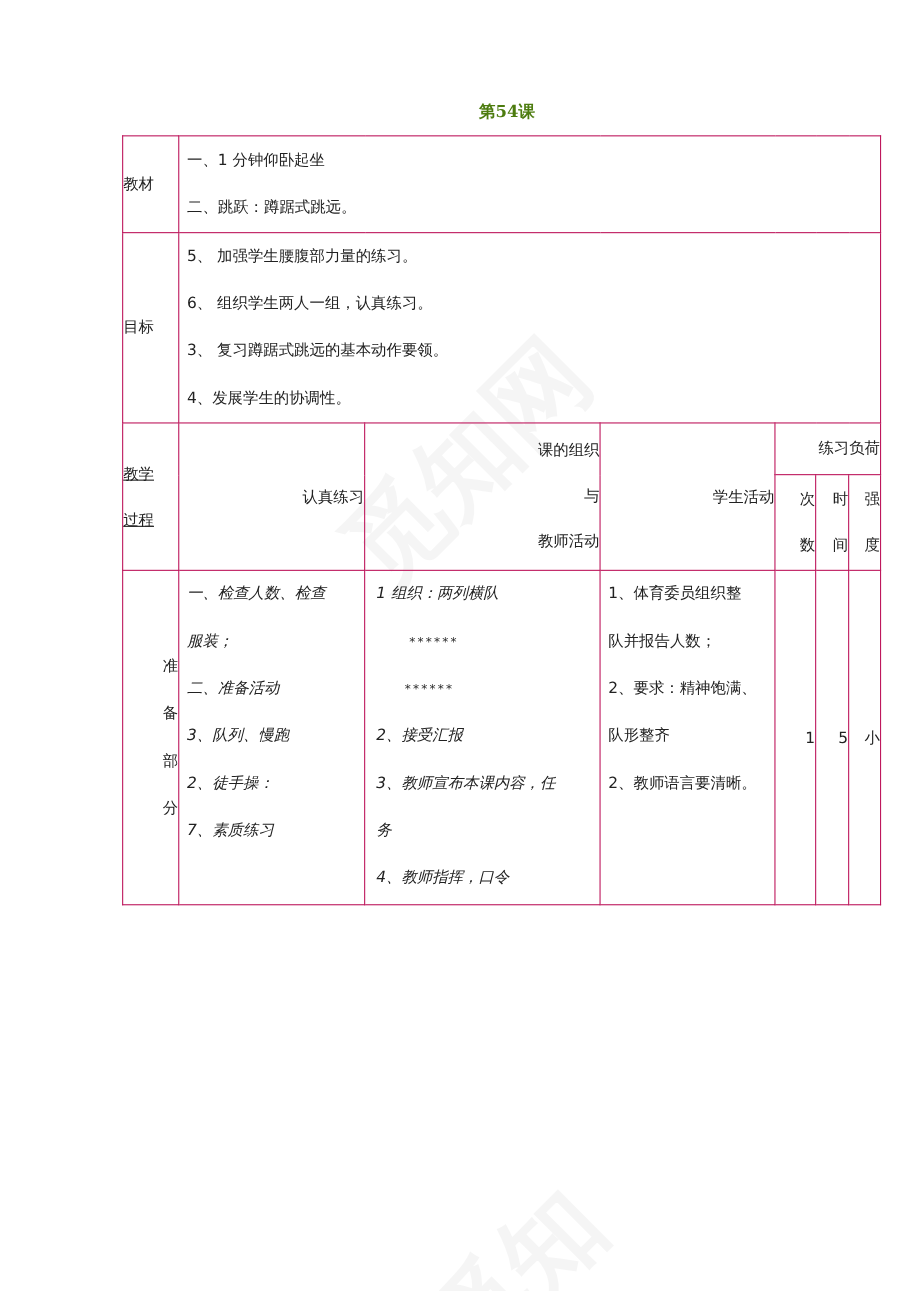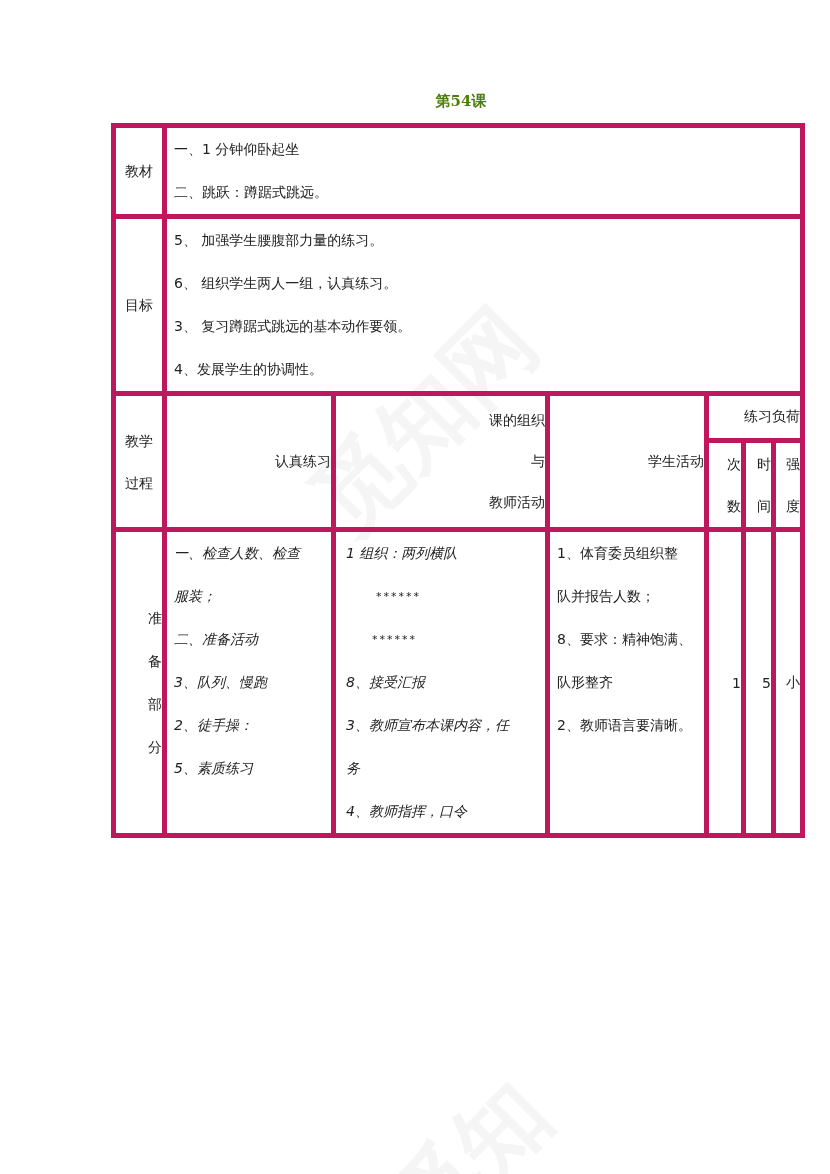--- a/index.html
+++ b/index.html
@@ -1,20 +1,20 @@
 <!DOCTYPE html>
 <html><head>
 <meta charset="utf-8">
 <style>
   html, body { margin:0; padding:0; background:#ffffff; }
   body { width:830px; height:1174px; position:relative; font-family:"DejaVu Sans", sans-serif; color:#222; overflow:hidden; }
   .title { position:absolute; top:92px; left:0; width:830px; text-align:center; font-family:"DejaVu Serif", serif; font-weight:bold; font-size:15px; color:#4d7c0f;padding-left:46px; }
   table { position:absolute; left:111px; top:123px; border-collapse:collapse; table-layout:fixed; width:689px; }
-  td { border:5px solid #be185d; font-size:14px; padding:0; vertical-align:middle; }
-  .lbl { text-align:center; line-height:26px; }
+  td { border:1px solid #be185d; font-size:14px; padding:0; vertical-align:middle; }
+  .lbl { line-height:26px; }
   .lines div { height:43px; line-height:43px; white-space:nowrap; }
   .lines { padding-left:7px; }
   .center { text-align:right; }
   .stars { padding-left:30px; letter-spacing:2px; font-size:11px; }
   .stars2 { padding-left:26px; letter-spacing:2px; font-size:11px; }
   .watermark { position:absolute; font-size:90px; font-weight:bold; color:rgba(0,0,0,0.04); transform:rotate(-45deg); pointer-events:none; }
 </style>
 </head>
 <body>
 
@@ -44,21 +44,21 @@
   <tr style="height:173px">
     <td class="lbl">目标</td>
     <td colspan="6" class="lines">
       <div>5、 加强学生腰腹部力量的练习。</div>
       <div>6、 组织学生两人一组，认真练习。</div>
       <div>3、 复习蹲踞式跳远的基本动作要领。</div>
       <div>4、发展学生的协调性。</div>
     </td>
   </tr>
   <tr style="height:47px">
-    <td rowspan="2" class="lbl" style="line-height:42px;">
+    <td rowspan="2" class="lbl" style="line-height:42px;text-decoration:underline;">
       <div>教学</div>
       <div>过程</div>
     </td>
     <td rowspan="2" class="center">认真练习</td>
     <td rowspan="2" class="center" style="line-height:41px;">
       <div>课的组织</div>
       <div>与</div>
       <div>教师活动</div>
     </td>
     <td rowspan="2" class="center">学生活动</td>
@@ -84,35 +84,35 @@
       <div>备</div>
       <div>部</div>
       <div>分</div>
     </td>
     <td class="lines" style="vertical-align:top;padding-top:0;font-style:italic;">
       <div>一、检查人数、检查</div>
       <div>服装；</div>
       <div>二、准备活动</div>
       <div>3、队列、慢跑</div>
       <div>2、徒手操：</div>
-      <div>5、素质练习</div>
+      <div>7、素质练习</div>
     </td>
     <td class="lines" style="vertical-align:top;padding-left:10px;font-style:italic;">
       <div>1 组织：两列横队</div>
       <div class="stars">******</div>
       <div class="stars2">******</div>
-      <div>8、接受汇报</div>
+      <div>2、接受汇报</div>
       <div>3、教师宣布本课内容，任</div>
       <div>务</div>
       <div>4、教师指挥，口令</div>
     </td>
     <td class="lines" style="vertical-align:top;">
       <div>1、体育委员组织整</div>
       <div>队并报告人数；</div>
-      <div>8、要求：精神饱满、</div>
+      <div>2、要求：精神饱满、</div>
       <div>队形整齐</div>
       <div>2、教师语言要清晰。</div>
     </td>
     <td class="center">1</td>
     <td class="center">5</td>
     <td class="center">小</td>
   </tr>
 </tbody>
   </table>
 

